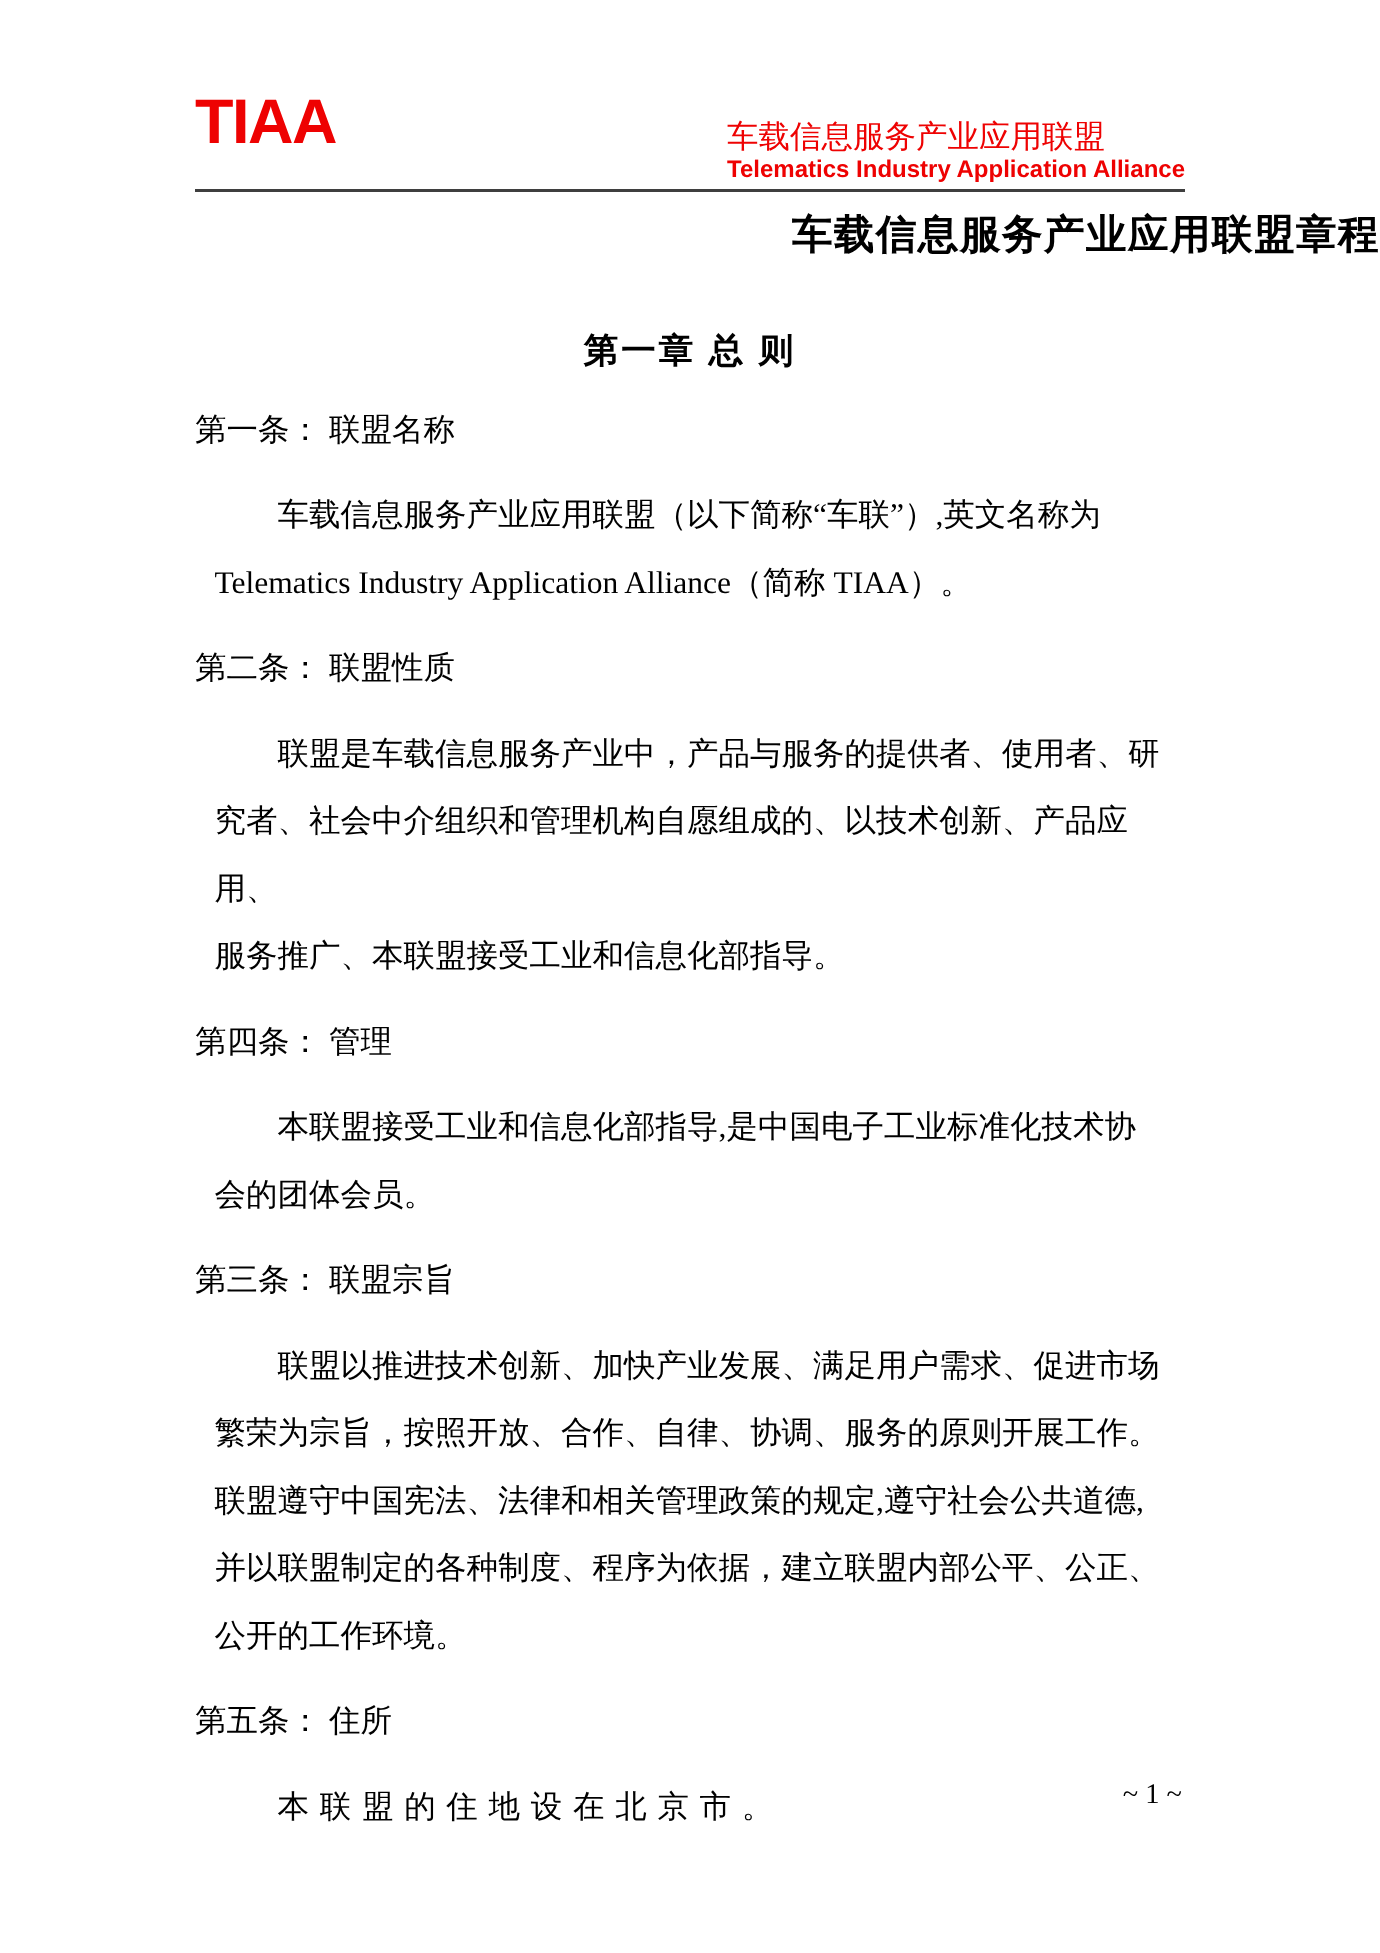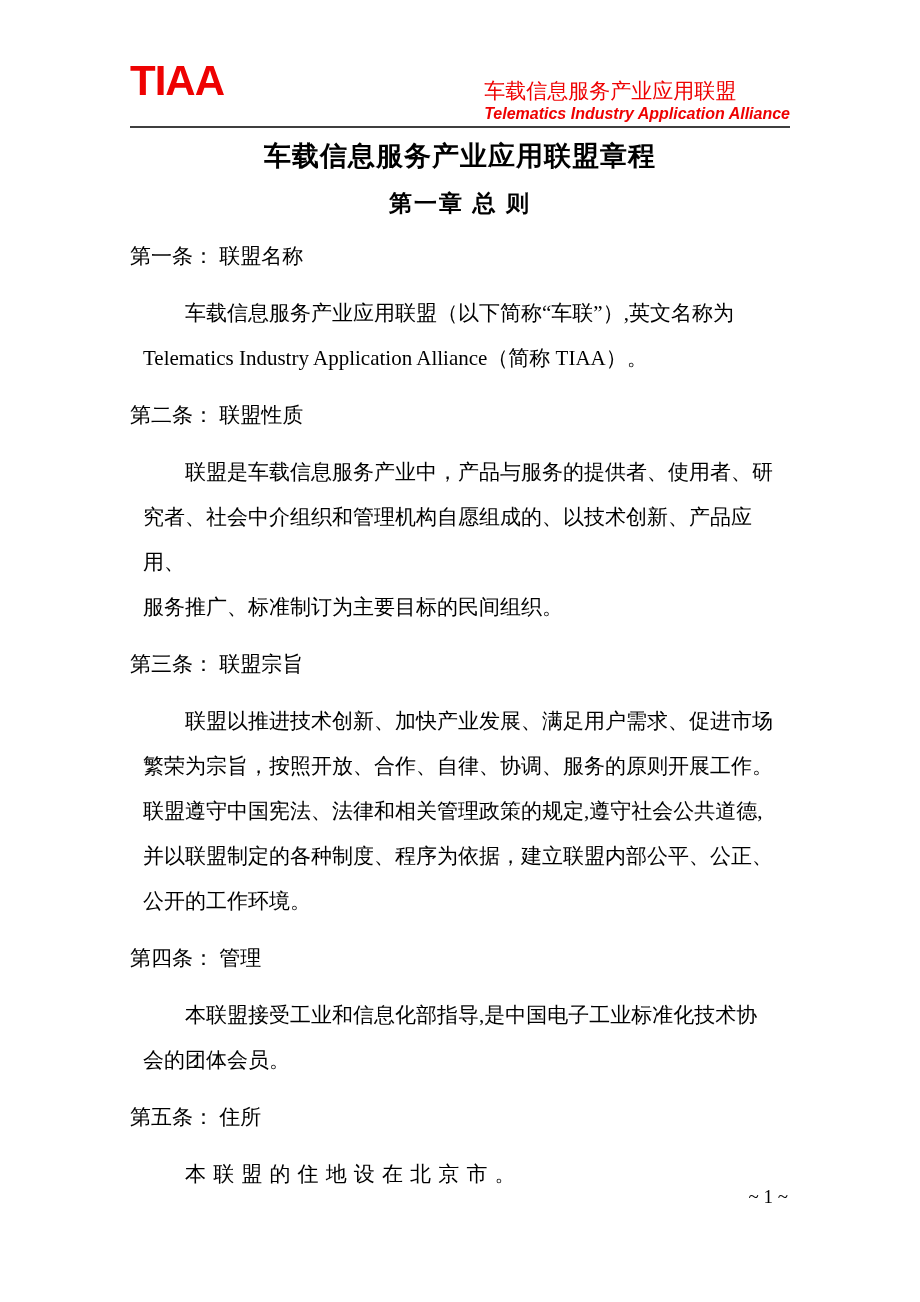--- a/index.html
+++ b/index.html
@@ -45,34 +45,33 @@
     font-size:21px;
     line-height:1.25;
     color:var(--red);
   }
   .org-en{
     font-family:"Liberation Sans","DejaVu Sans",sans-serif;
     font-weight:bold;
     font-size:16px;
     line-height:1.2;
     color:var(--red);
-    font-style:italic;
   }
   
   .doc-title{
     margin-top:10px;
-    text-align:center;
+    text-align:right;
     font-family:"Liberation Sans","DejaVu Sans",sans-serif;
     font-weight:bold;
     font-size:27px;
     line-height:36px;
     letter-spacing:1px;
   }
   .chapter{
-    margin-top:14px;
+    margin-top:44px;
     text-align:center;
     font-family:"Liberation Sans","DejaVu Sans",sans-serif;
     font-weight:bold;
     font-size:23px;
     line-height:30px;
     letter-spacing:2px;
   }
   
   .articles{ margin:16px 130px 0 130px; }
   .art-label{
@@ -118,36 +117,36 @@
   <section class="article">
     <div class="art-label">第一条： 联盟名称</div>
     <div class="art-body">车载信息服务产业应用联盟（以下简称“车联”）,英文名称为
 Telematics Industry Application Alliance（简称 TIAA）。</div>
   </section>
 
   <section class="article">
     <div class="art-label">第二条： 联盟性质</div>
     <div class="art-body">联盟是车载信息服务产业中，产品与服务的提供者、使用者、研
 究者、社会中介组织和管理机构自愿组成的、以技术创新、产品应用、
-服务推广、标准制订为主要目标的民间组织。</div>
+服务推广、本联盟接受工业和信息化部指导。</div>
+  </section>
+
+  <section class="article">
+    <div class="art-label">第四条： 管理</div>
+    <div class="art-body">本联盟接受工业和信息化部指导,是中国电子工业标准化技术协
+会的团体会员。</div>
   </section>
 
   <section class="article">
     <div class="art-label">第三条： 联盟宗旨</div>
     <div class="art-body">联盟以推进技术创新、加快产业发展、满足用户需求、促进市场
 繁荣为宗旨，按照开放、合作、自律、协调、服务的原则开展工作。
 联盟遵守中国宪法、法律和相关管理政策的规定,遵守社会公共道德,
 并以联盟制定的各种制度、程序为依据，建立联盟内部公平、公正、
 公开的工作环境。</div>
-  </section>
-
-  <section class="article">
-    <div class="art-label">第四条： 管理</div>
-    <div class="art-body">本联盟接受工业和信息化部指导,是中国电子工业标准化技术协
-会的团体会员。</div>
   </section>
 
   <section class="article">
     <div class="art-label">第五条： 住所</div>
     <div class="art-body spaced">本联盟的住地设在北京市。</div>
   </section>
 </main>
 
   <div class="footer">
     <span>~ 1 ~</span>

